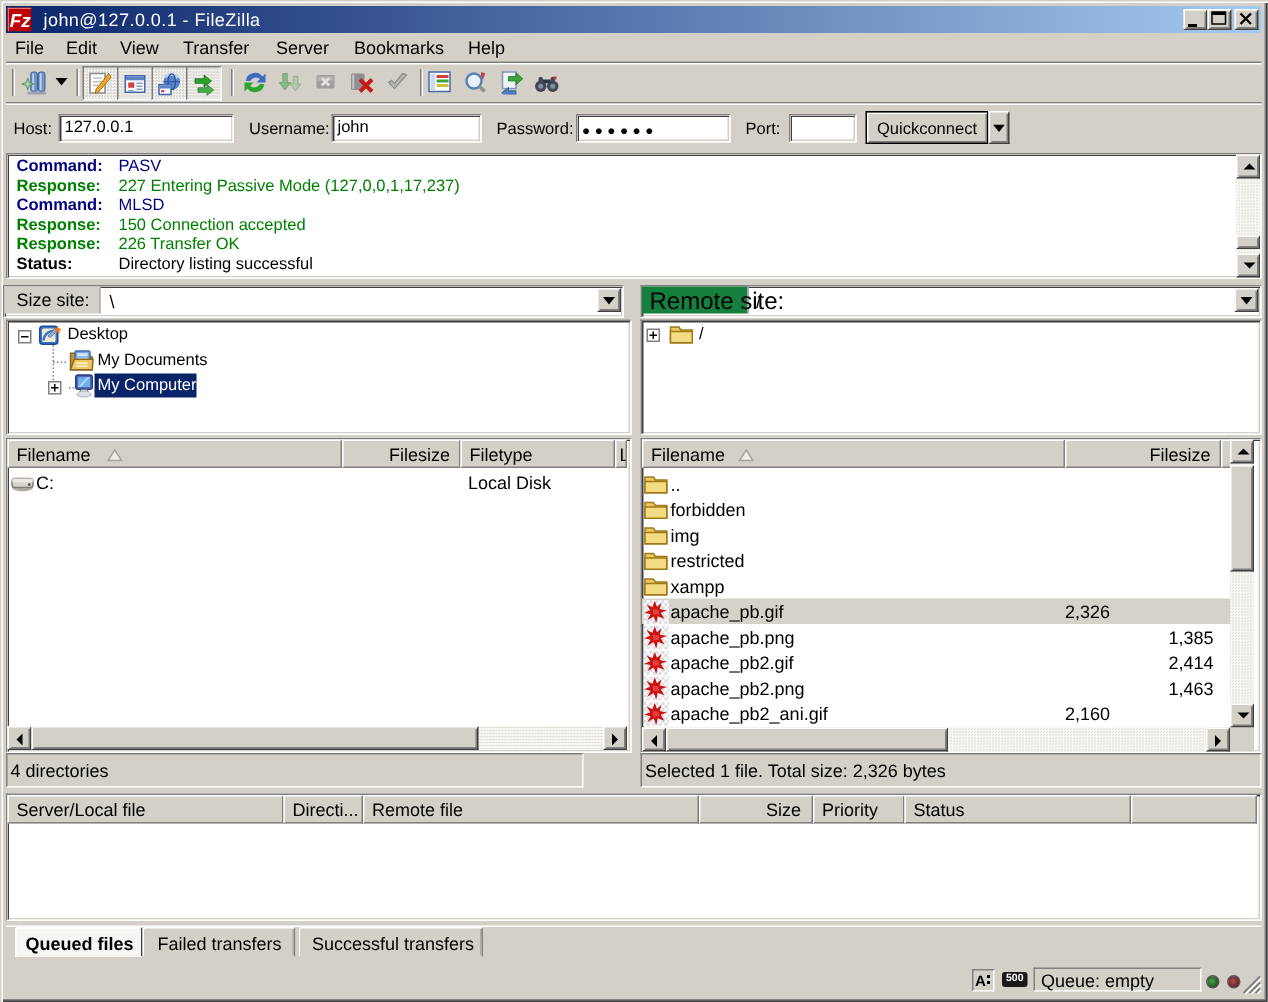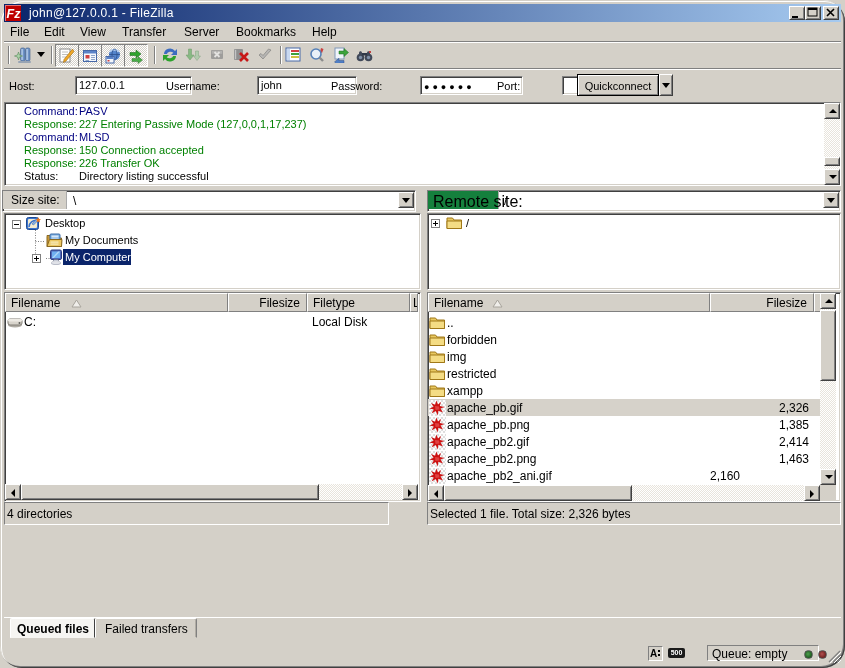--- a/index.html
+++ b/index.html
@@ -1,40 +1,40 @@
 <!DOCTYPE html>
 <html><head>
 <meta charset="utf-8">
 <style>
 * { margin:0; padding:0; box-sizing:border-box; }
 html,body { width:845px; height:668px; overflow:hidden; }
 body { font-family:"Liberation Sans", sans-serif; font-size:12px; background:#d4d0c8; color:#000; }
 #win { position:absolute; left:0; top:0; width:845px; height:668px; background:#d4d0c8;
-  box-shadow: inset 1px 1px 0 #d4d0c8, inset 2px 2px 0 #fff, inset -1px -1px 0 #404040, inset -2px -2px 0 #808080; border-radius: 22px; }
+  box-shadow: inset 1px 1px 0 #d4d0c8, inset 2px 2px 0 #fff, inset -1px -1px 0 #404040, inset -2px -2px 0 #808080; }
 .abs { position:absolute; }
 
 .sunk2 { border:1px solid; border-color:#808080 #fff #fff #808080; box-shadow: inset 1px 1px 0 #404040, inset -1px -1px 0 #d4d0c8; }
 .sunk1 { border:1px solid; border-color:#808080 #fff #fff #808080; }
 .dither { background-image: conic-gradient(#fff 25%, #e8e4dc 0 50%, #fff 0 75%, #e8e4dc 0); background-size:2px 2px; }
 .dither2 { background-image: conic-gradient(#fdfdfd 25%, #dedede 0 50%, #fdfdfd 0 75%, #dedede 0); background-size:4px 4px; }
 
 #titlebar { left:4px; top:4px; width:837px; height:18px; background:linear-gradient(to right,#0a246a,#a6caf0); }
 #titletext { position:absolute; left:25px; top:2px; color:#fff; font-weight:normal; font-size:12px; letter-spacing:.3px; }
 .capbtn { position:absolute; top:2px; width:16px; height:14px; background:#d4d0c8; border:1px solid; border-color:#fff #404040 #404040 #fff; box-shadow: inset 1px 1px 0 #d4d0c8, inset -1px -1px 0 #808080; }
 
 .menuitem { position:absolute; top:25px; font-size:12px; }
 
 .tsep { position:absolute; top:46px; width:2px; height:18px; border-left:1px solid #808080; border-right:1px solid #fff; }
 .ticon { position:absolute; top:47px; width:16px; height:16px; }
 .tbtn { position:absolute; top:44px; width:24px; height:23px; border:1px solid; border-color:#808080 #fff #fff #808080; background-image: conic-gradient(#fff 25%, #d4d0c8 0 50%, #fff 0 75%, #d4d0c8 0); background-size:2px 2px; }
 .tbtn svg { position:absolute; left:3px; top:3px; }
 
 .qlabel { position:absolute; top:80px; font-size:11px; }
-.qinput { position:absolute; top:76px; height:19px; background:#fff; border:1px solid; border-color:#808080 #fff #fff #808080; box-shadow: inset 1px 1px 0 #404040, inset -1px -1px 0 #d4d0c8; font-size:11px; padding:2px 3px 0 3px;margin-left:36px; }
-.logline { position:absolute; left:19px; font-size:11px; white-space:pre; }
+.qinput { position:absolute; top:76px; height:19px; background:#fff; border:1px solid; border-color:#808080 #fff #fff #808080; box-shadow: inset 1px 1px 0 #404040, inset -1px -1px 0 #d4d0c8; font-size:11px; padding:2px 3px 0 3px; }
+.logline { position:absolute; left:6px; font-size:11px; white-space:pre;font-weight:bold; }
 .green { color:#008000; }
 .blue { color:#000080; }
 .logval { position:absolute; left:74px; font-size:11px; white-space:pre; }
 
 .sbbtn { position:absolute; width:16px; height:16px; background:#d4d0c8; border:1px solid; border-color:#fff #404040 #404040 #fff; box-shadow: inset 1px 1px 0 #d4d0c8, inset -1px -1px 0 #808080; }
 .arr { position:absolute; width:0; height:0; }
 .arr.up { left:4px; top:5px; border-left:4px solid transparent; border-right:4px solid transparent; border-bottom:4px solid #000; }
 .arr.down { left:4px; top:5px; border-left:4px solid transparent; border-right:4px solid transparent; border-top:4px solid #000; }
 .arr.left { left:5px; top:4px; border-top:4px solid transparent; border-bottom:4px solid transparent; border-right:4px solid #000; }
 .arr.right { left:5px; top:4px; border-top:4px solid transparent; border-bottom:4px solid transparent; border-left:4px solid #000; }
@@ -357,21 +357,21 @@
       </svg>
       <div class="row" style="left:19px;top:74px">restricted</div>
     <svg class="abs" style="left:1px;top:91px" width="17" height="14">
         <use href="#fold"></use>
       </svg>
       <div class="row" style="left:19px;top:91px">xampp</div>
     <svg class="abs dither2" style="left:1px;top:107px" width="17" height="16">
         <use href="#feather"></use>
       </svg>
       <div class="row" style="left:19px;top:108px">apache_pb.gif</div>
-      <div class="row" style="left:282px;width:99px;text-align:right;top:108px">2,326</div>
+      <div class="row" style="left:282px;width:99px;text-align:left;top:108px">2,326</div>
     <svg class="abs dither2" style="left:1px;top:124px" width="17" height="16">
         <use href="#feather"></use>
       </svg>
       <div class="row" style="left:19px;top:125px">apache_pb.png</div>
       <div class="row" style="left:282px;width:99px;text-align:right;top:125px">1,385</div>
     <svg class="abs dither2" style="left:1px;top:141px" width="17" height="16">
         <use href="#feather"></use>
       </svg>
       <div class="row" style="left:19px;top:142px">apache_pb2.gif</div>
       <div class="row" style="left:282px;width:99px;text-align:right;top:142px">2,414</div>
@@ -398,31 +398,41 @@
         <span class="arr left"></span>
       </div>
     <div class="sbthumb" style="left:16px;top:192px;width:188px;height:16px"></div>
     <div class="sbbtn" style="left:376px;top:192px">
         <span class="arr right"></span>
       </div>
     <div class="abs" style="left:392px;top:192px;width:16px;height:16px;background:#d4d0c8"></div>
   </div>
   <div class="statusrow" style="left:427px;width:414px">Selected 1 file. Total size: 2,326 bytes</div>
 
+  <div class="listbox" id="queue" style="left:4px;top:529px;width:837px;height:85px">
+    <div class="hdrcell" style="left:0;width:184px">Server/Local file</div>
+    <div class="hdrcell" style="left:184px;width:53px">Directi...</div>
+    <div class="hdrcell" style="left:237px;width:224px">Remote file</div>
+    <div class="hdrcell" style="left:461px;width:76px;text-align:right;padding-right:7px">Size</div>
+    <div class="hdrcell" style="left:537px;width:61px">Priority</div>
+    <div class="hdrcell" style="left:598px;width:151px">Status</div>
+    <div class="hdrcell" style="left:749px;width:84px"></div>
+  </div>
 
   <div class="abs" style="left:4px;top:617px;width:837px;height:1px;background:#fff"></div>
   <div class="tab active" style="left:10px;padding:3px 5px 0 6px">Queued files</div>
   <div class="tab" style="left:95px;padding:3px 8px 0 9px">Failed transfers</div>
+  <div class="tab" style="left:199px;padding:3px 5px 0 8px">Successful transfers</div>
 
   <div class="abs sunk1" style="left:648px;top:646px;width:15px;height:15px;background:#d4d0c8"><svg width="13" height="13">
         <text x="1" y="10" font-size="10" font-weight="bold" font-family="Liberation Sans" fill="#000">A</text>
         <rect x="9" y="3" width="2" height="2" fill="#000"></rect>
         <rect x="9" y="7" width="2" height="2" fill="#000"></rect>
       </svg></div>
   <div class="abs" style="left:668px;top:648px;width:17px;height:10px;background:#1a1a1a;border-radius:2px;color:#fff;font-size:7px;font-weight:bold;text-align:center;line-height:10px">500</div>
-  <div class="abs sunk1" style="left:707px;top:645px;width:112px;height:16px;background:#d4d0c8;font-size:12px;padding:1px 16px 0 4px">Queue: empty</div>
+  <div class="abs sunk1" style="left:689px;top:645px;width:112px;height:16px;background:#d4d0c8;font-size:12px;padding:1px 16px 0 4px">Queue: empty</div>
   <div class="light" style="left:804px;background:radial-gradient(circle at 3px 3px,#4f9e4f,#1d5c1d 70%,#0f3a0f);border:1px solid #555"></div>
   <div class="light" style="left:818px;background:radial-gradient(circle at 3px 3px,#b05050,#702020 70%,#441010);border:1px solid #555"></div>
   <svg class="abs" style="left:828px;top:650px" width="13" height="13">
     <path d="M12 1 L1 12 M12 5 L5 12 M12 9 L9 12" stroke="#808080" stroke-width="1.3"></path>
     <path d="M13 2 L2 13 M13 6 L6 13 M13 10 L10 13" stroke="#fff" stroke-width="1"></path>
   </svg>
 </div>
 
 </body></html>

